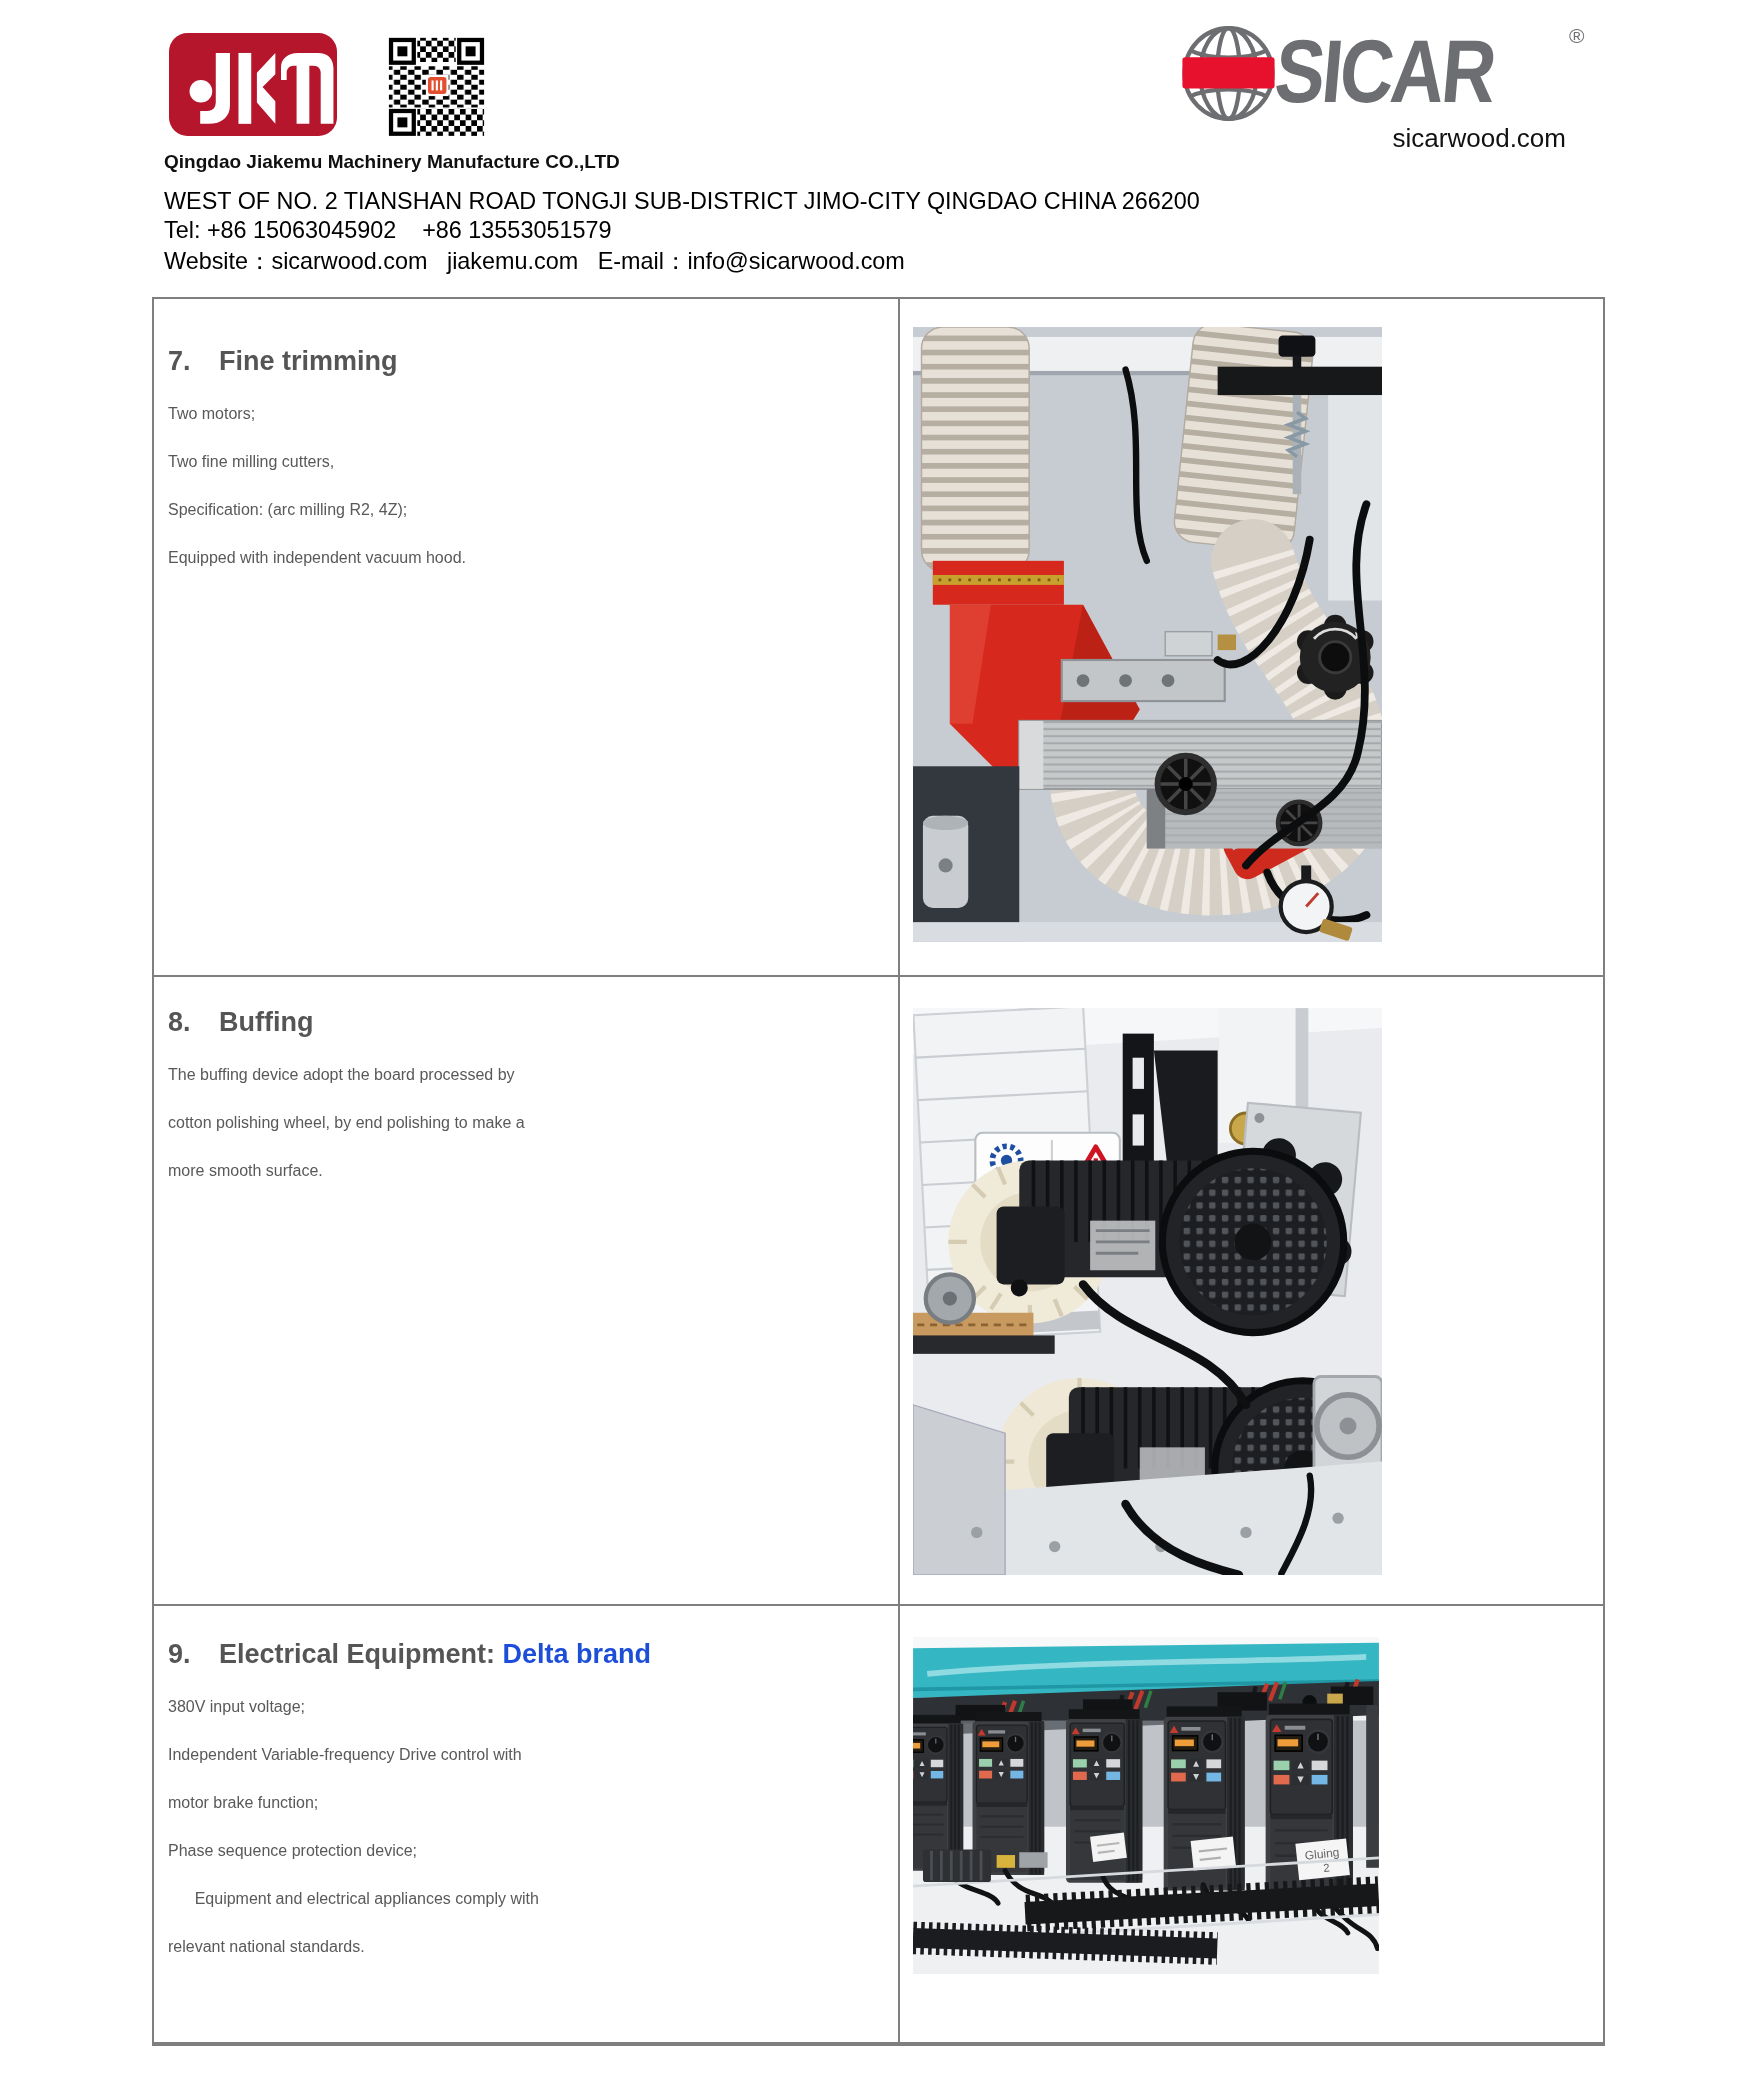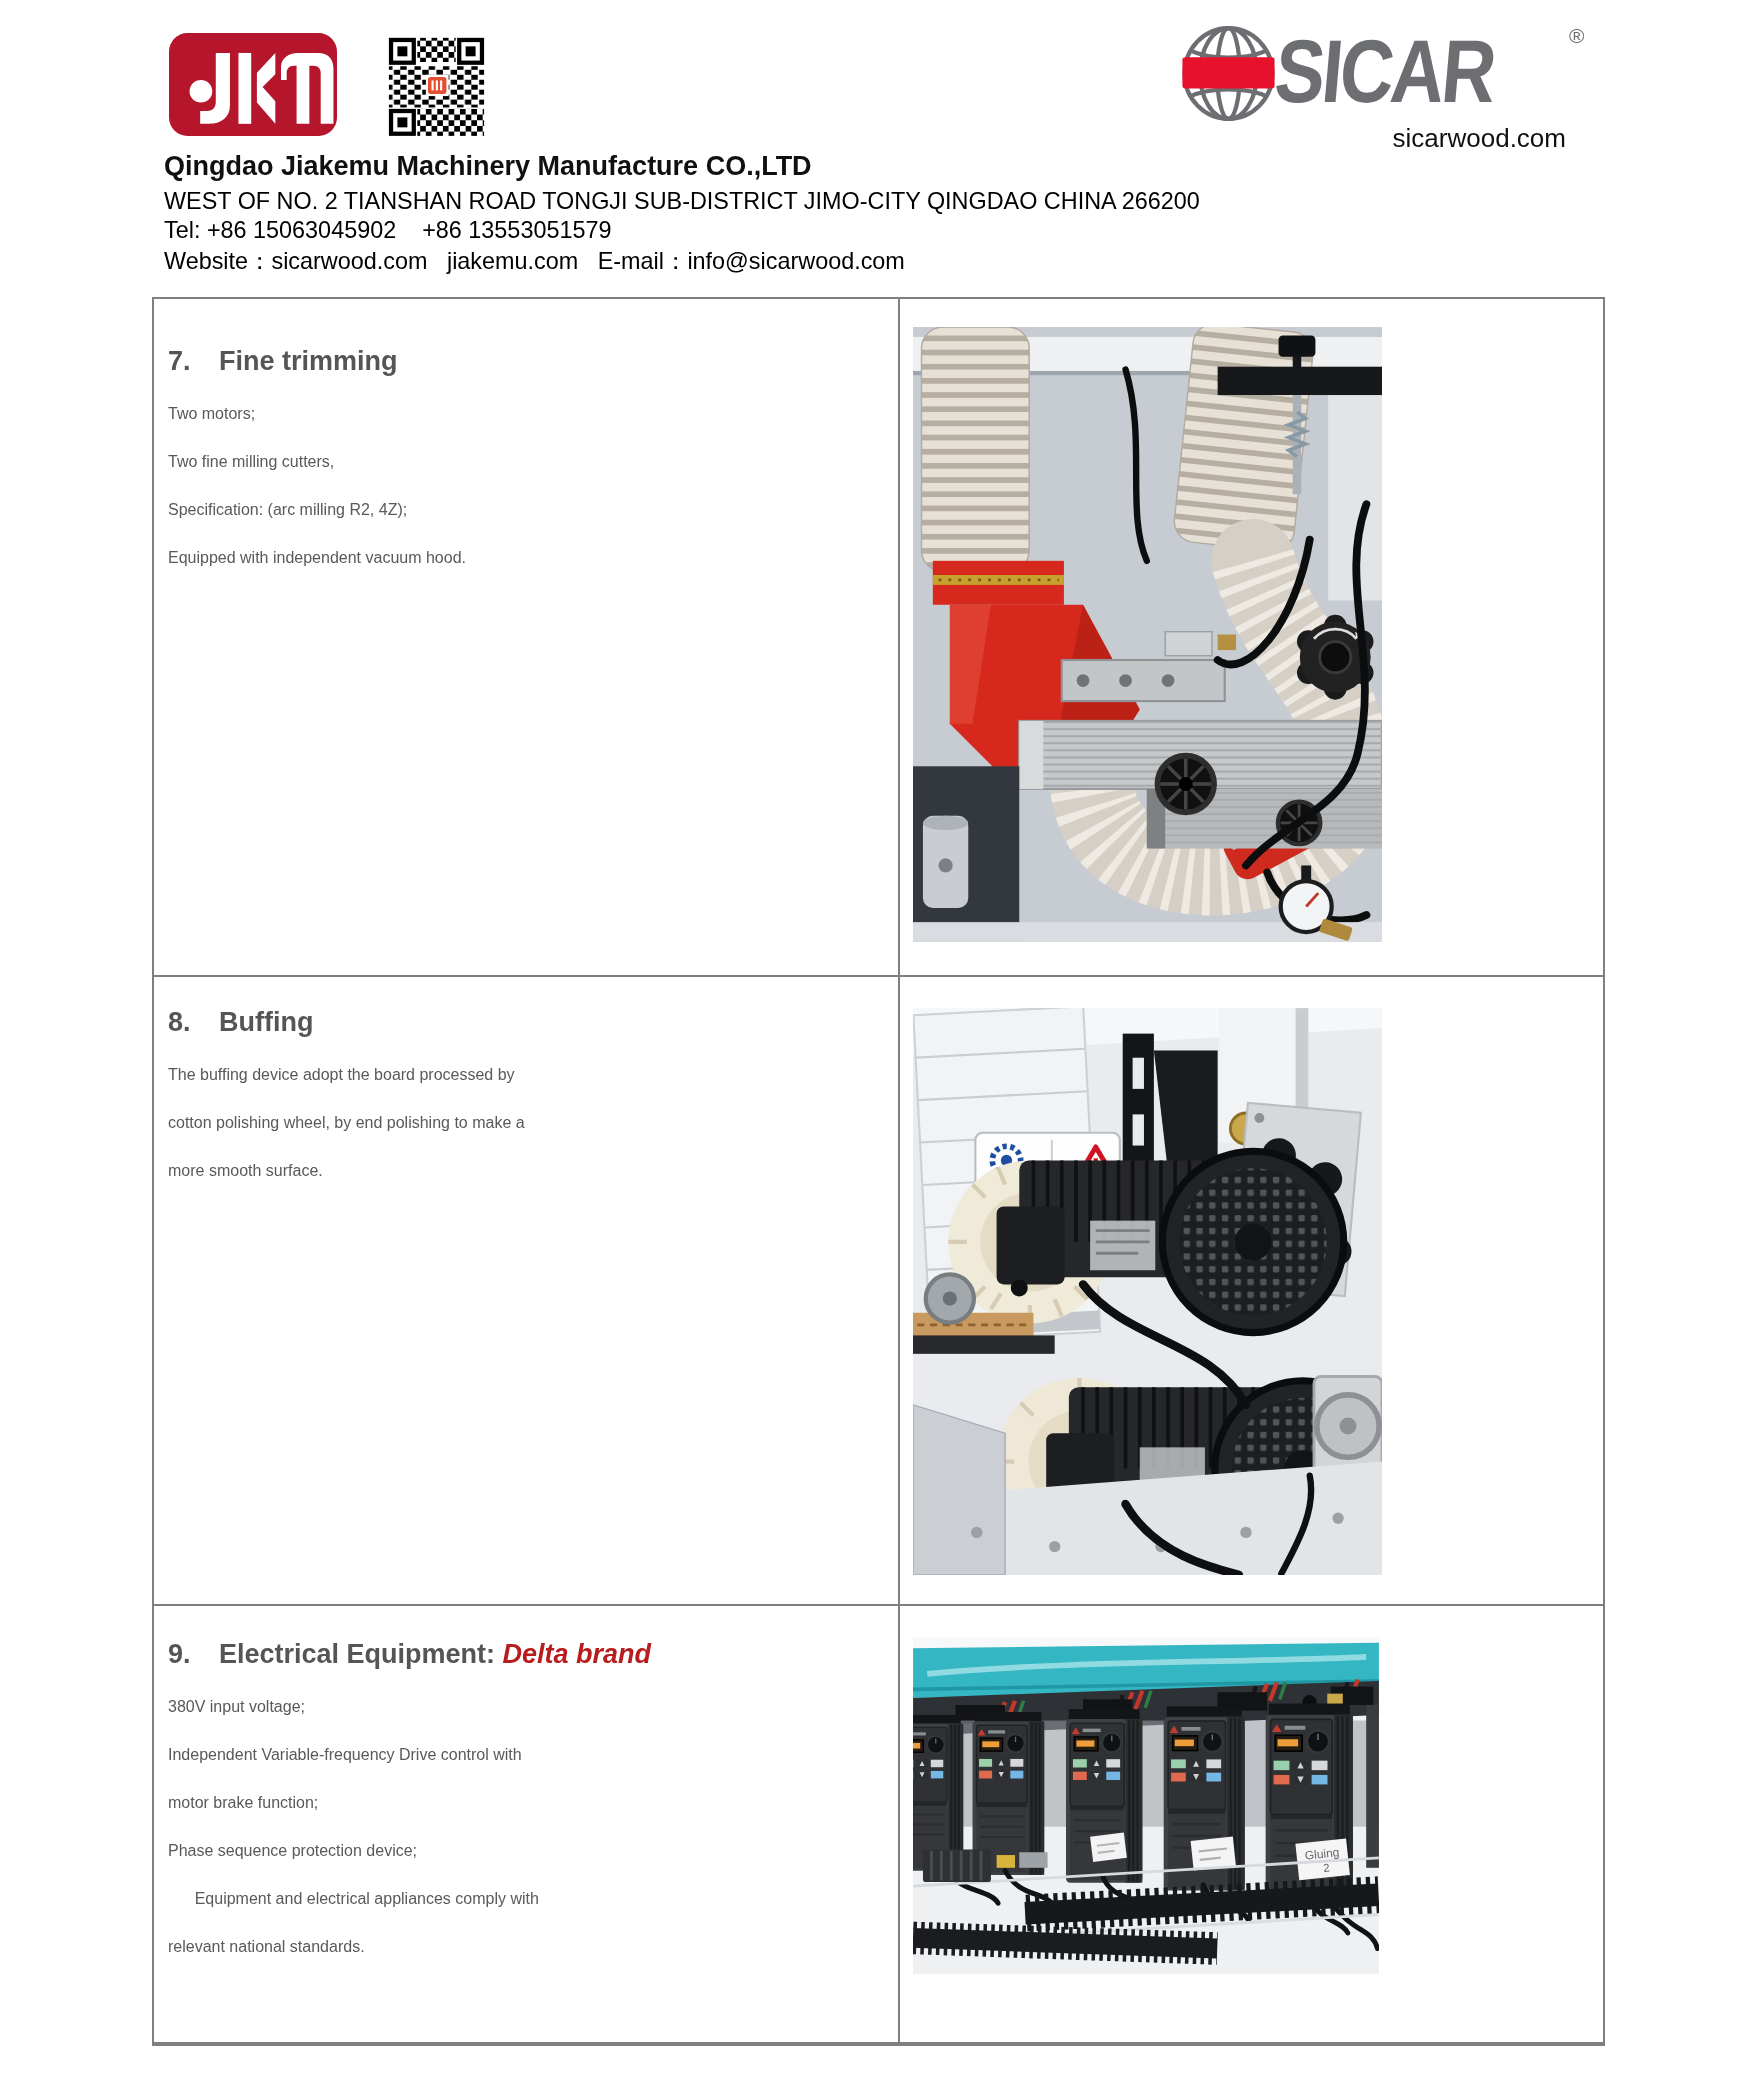--- a/index.html
+++ b/index.html
@@ -2,21 +2,21 @@
 <html style="font-size:11.3px"><head>
 <meta charset="utf-8">
 <style>
   html,body{margin:0;padding:0;background:#ffffff;}
   #page{position:relative;width:1757px;height:2077px;background:#ffffff;overflow:hidden;
         font-family:"Liberation Sans", sans-serif;}
 
   
   .jkm-logo{position:absolute;left:169px;top:33px;width:168px;height:103px;}
   .qr{position:absolute;left:386px;top:35px;width:101px;height:103px;}
-  .company-name{position:absolute;left:164px;top:151px;font-size:27px;font-weight:bold;color:#101010;white-space:pre;}
+  .company-name{position:absolute;left:164px;top:151px;font-size:19px;font-weight:bold;color:#101010;white-space:pre;}
   .hdr-line{position:absolute;left:164px;font-size:23.4px;color:#000000;white-space:pre;}
   .hdr-address{top:188px;}
   .hdr-tel{top:217px;}
   .hdr-web{top:245px;}
   .sicar-globe{position:absolute;left:1181px;top:25.5px;width:95px;height:95px;}
   .sicar-word{position:absolute;left:1280px;top:20px;font-size:89px;font-weight:900;
               color:#6d6e71;letter-spacing:-3.5px;transform:scaleX(.84) skewX(-6deg);transform-origin:left top;white-space:pre;}
   .sicar-reg{position:absolute;left:1569px;top:24px;font-size:21px;color:#6d6e71;}
   .sicar-site{position:absolute;left:1339px;top:123px;width:227px;text-align:right;font-size:26px;color:#111;}
 
@@ -32,21 +32,21 @@
   .cell-photo{flex:1;box-sizing:border-box;padding-left:12.7px;}
   .row-1 .cell-photo{padding-top:28px;}
   .row-2 .cell-photo{padding-top:31px;}
   .row-3 .cell-photo{padding-top:31px;}
 
   .sec-title{font-size:27px;font-weight:bold;color:#555555;line-height:40px;margin-bottom:8.5px;}
   .row-1 .sec-title{margin-top:21px;}
   .row-2 .sec-title{margin-top:4.2px;}
   .row-3 .sec-title{margin-top:7px;}
   .sec-num{display:inline-block;min-width:51px;}
-  .sec-title-red{color:#b91c1c;font-style:italic;}
+  .sec-title-red{color:#1d4ed8;}
   .sec-line{font-size:16px;color:#595959;line-height:48px;white-space:pre-wrap;}
 
   svg{display:block;}
 </style>
 </head>
 <body>
 
 <div id="page">
 
   <div>

